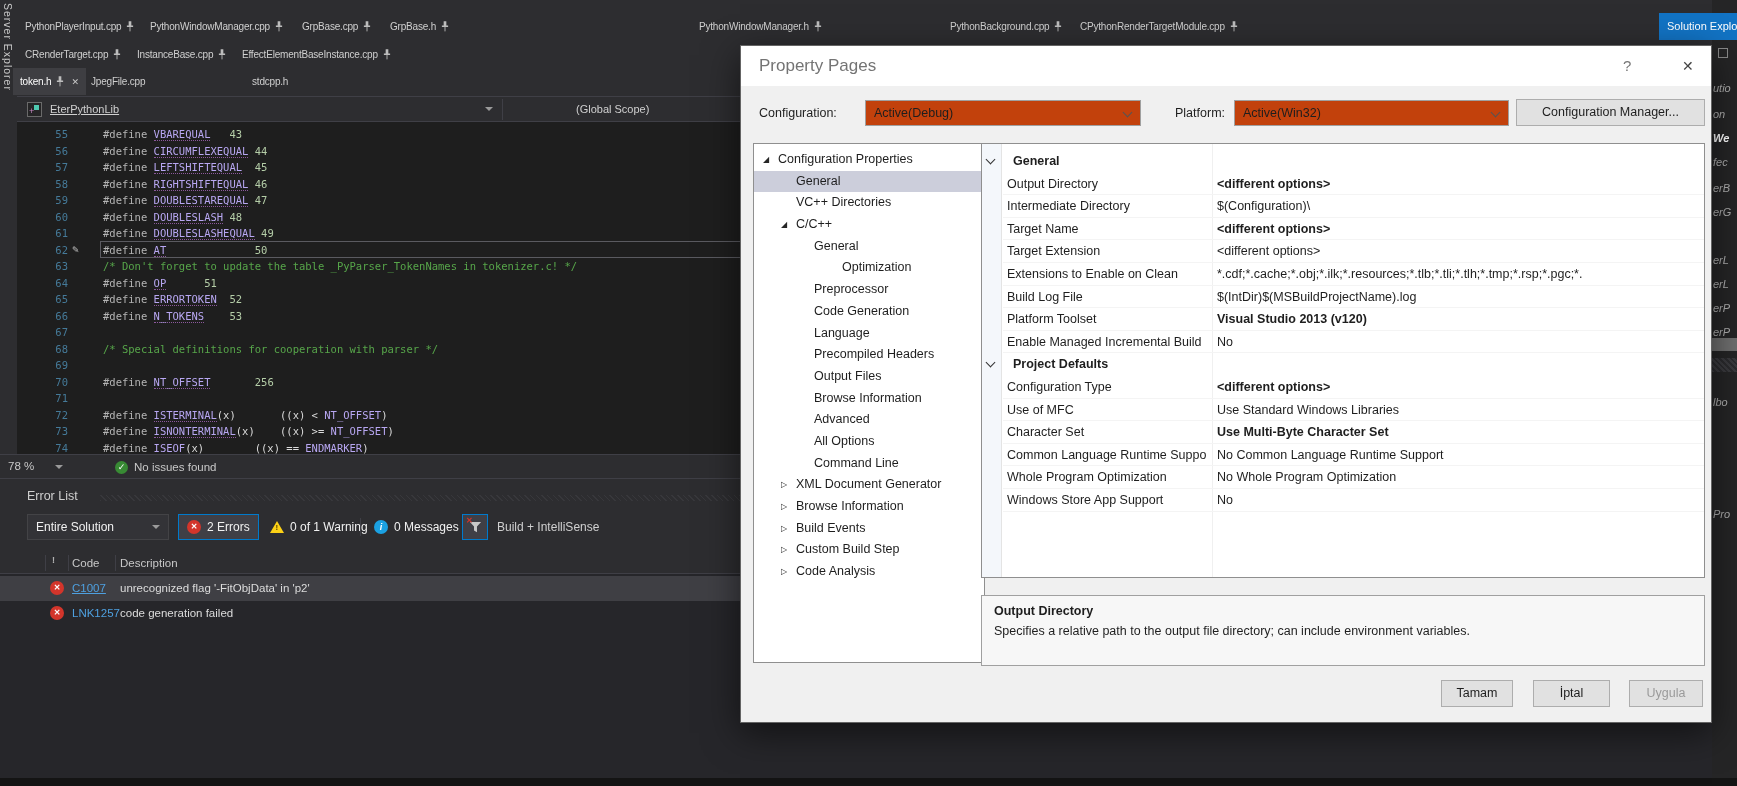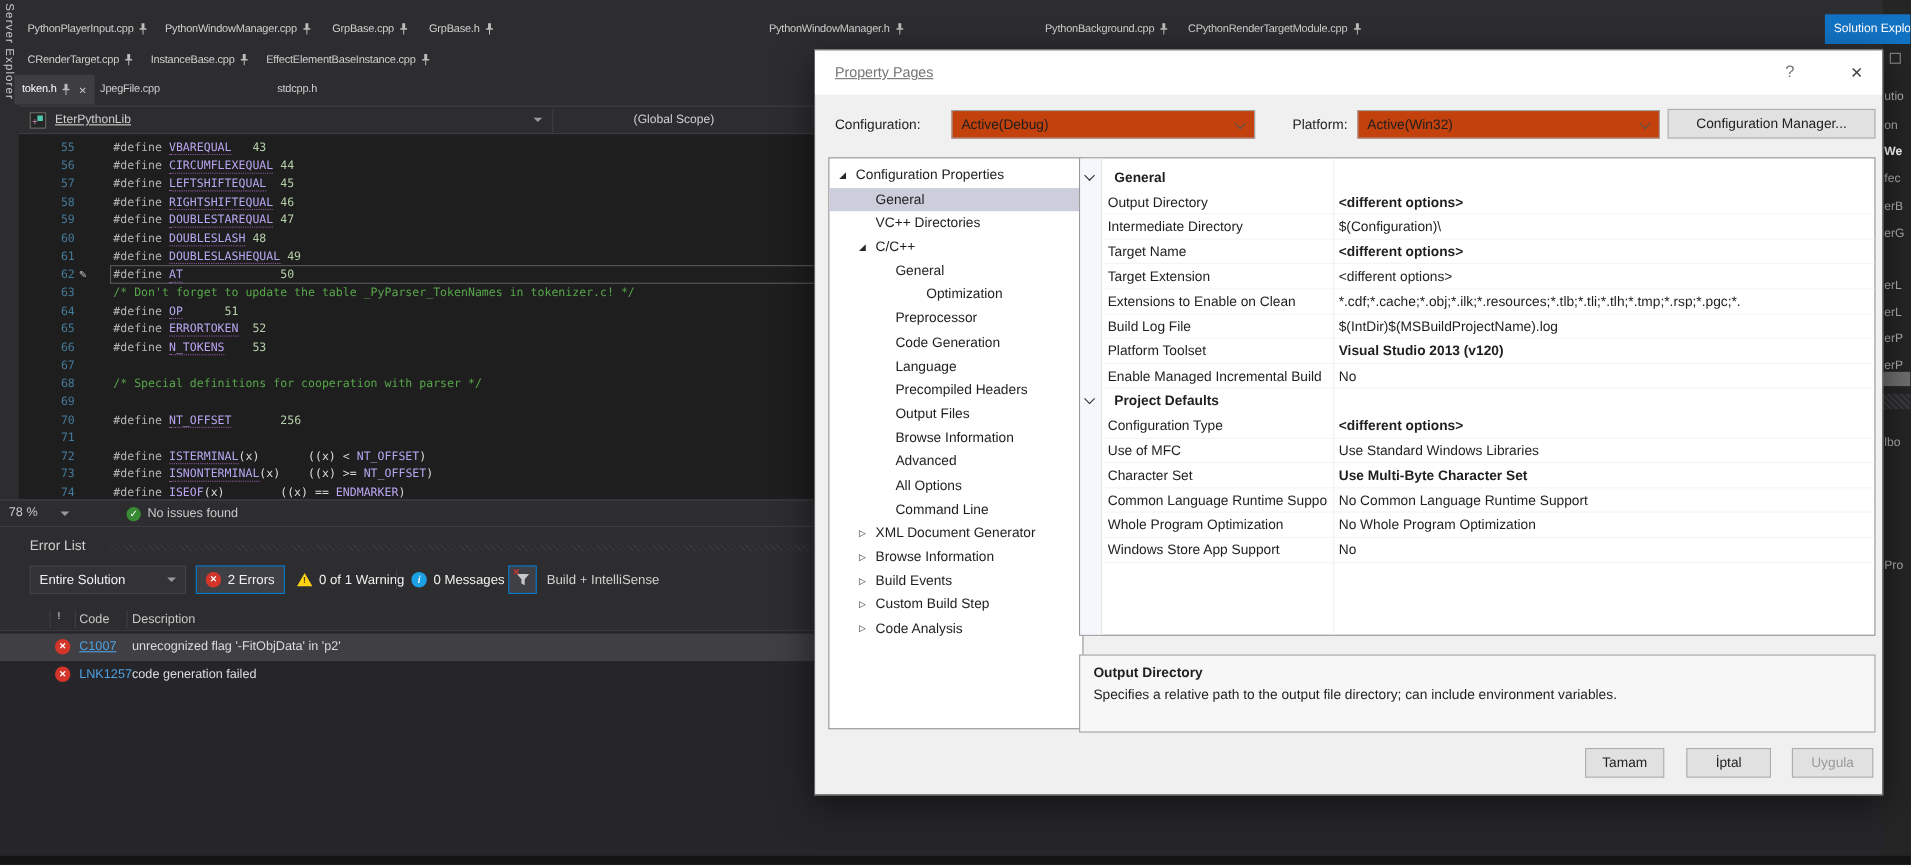--- a/index.html
+++ b/index.html
@@ -75,30 +75,30 @@
   .ep-row.sel { background:#3f3f44; }
   .ep-row .errico { position:absolute; left:50px; top:5px; }
   .ep-row .rcode { position:absolute; left:72px; line-height:25px; color:#4ea0e0; }
   .ep-row .rcode.link { text-decoration:underline; }
   .ep-row .rdesc { position:absolute; left:120px; line-height:25px; }
 
   .blackstrip { position:absolute; left:0; top:778px; width:1737px; height:8px; background:#141414; z-index:6; }
 
   
   .sliver { position:absolute; left:1712px; top:0; width:25px; height:786px; background:#252526; z-index:5; overflow:hidden; }
-  .sliver .frag { position:absolute; left:1px; font-size:11px; color:#b0b0b0; white-space:nowrap; }
+  .sliver .frag { position:absolute; left:1px; font-size:11px; color:#b0b0b0; white-space:nowrap;font-style:italic; }
   .sliver .frag.b { color:#ffffff; font-weight:bold; }
   .sliver .graybar { position:absolute; left:0; top:338px; width:25px; height:13px; background:#6f6f6f; }
   .sliver .hatch { position:absolute; left:0; top:358px; width:25px; height:14px; background:repeating-linear-gradient(45deg,#3a3a3e 0 2px,#2b2b2e 2px 4px); }
   .sliver .mini-ico { position:absolute; left:6px; top:48px; width:10px; height:10px; border:1px solid #8a8a8a; }
 
   
   .dialog { position:absolute; left:740px; top:45px; width:972px; height:678px; background:#f0f0f0; border:1px solid #646464; box-shadow:0 10px 34px rgba(0,0,0,.55); z-index:10; font-size:12.5px; color:#1e1e1e; }
   .dlg-titlebar { position:absolute; left:0; top:0; width:970px; height:40px; background:#ffffff; }
-  .dlg-title { position:absolute; left:18px; top:0; line-height:40px; color:#747474; font-size:13px;text-decoration:underline; }
+  .dlg-title { position:absolute; left:18px; top:0; line-height:40px; color:#747474; font-size:17px; }
   .dlg-help { position:absolute; left:882px; top:0; line-height:40px; color:#777; font-size:15px; }
   .dlg-close { position:absolute; left:941px; top:0; line-height:40px; color:#444; font-size:14px; }
   .dlg-label { position:absolute; line-height:26px; }
   .dlg-combo { position:absolute; height:26px; background:#c2410c; border:1px solid #a0a0a0; line-height:24px; padding-left:8px; }
   .chev { position:absolute; right:9px; top:8px; width:7px; height:7px; border-right:1.4px solid #555; border-bottom:1.4px solid #555; transform:rotate(45deg); }
   .dlg-btn { position:absolute; height:27px; background:#e1e1e1; border:1px solid #adadad; text-align:center; line-height:25px; }
   .dlg-btn.disabled { color:#9a9a9a; }
 
   .tree { position:absolute; left:12px; top:97px; width:232px; height:520px; background:#fff; border:1px solid #8f8f8f; overflow:hidden; padding-top:5px; }
   .tree-item { position:relative; height:21.7px; line-height:21.7px; white-space:nowrap; }

